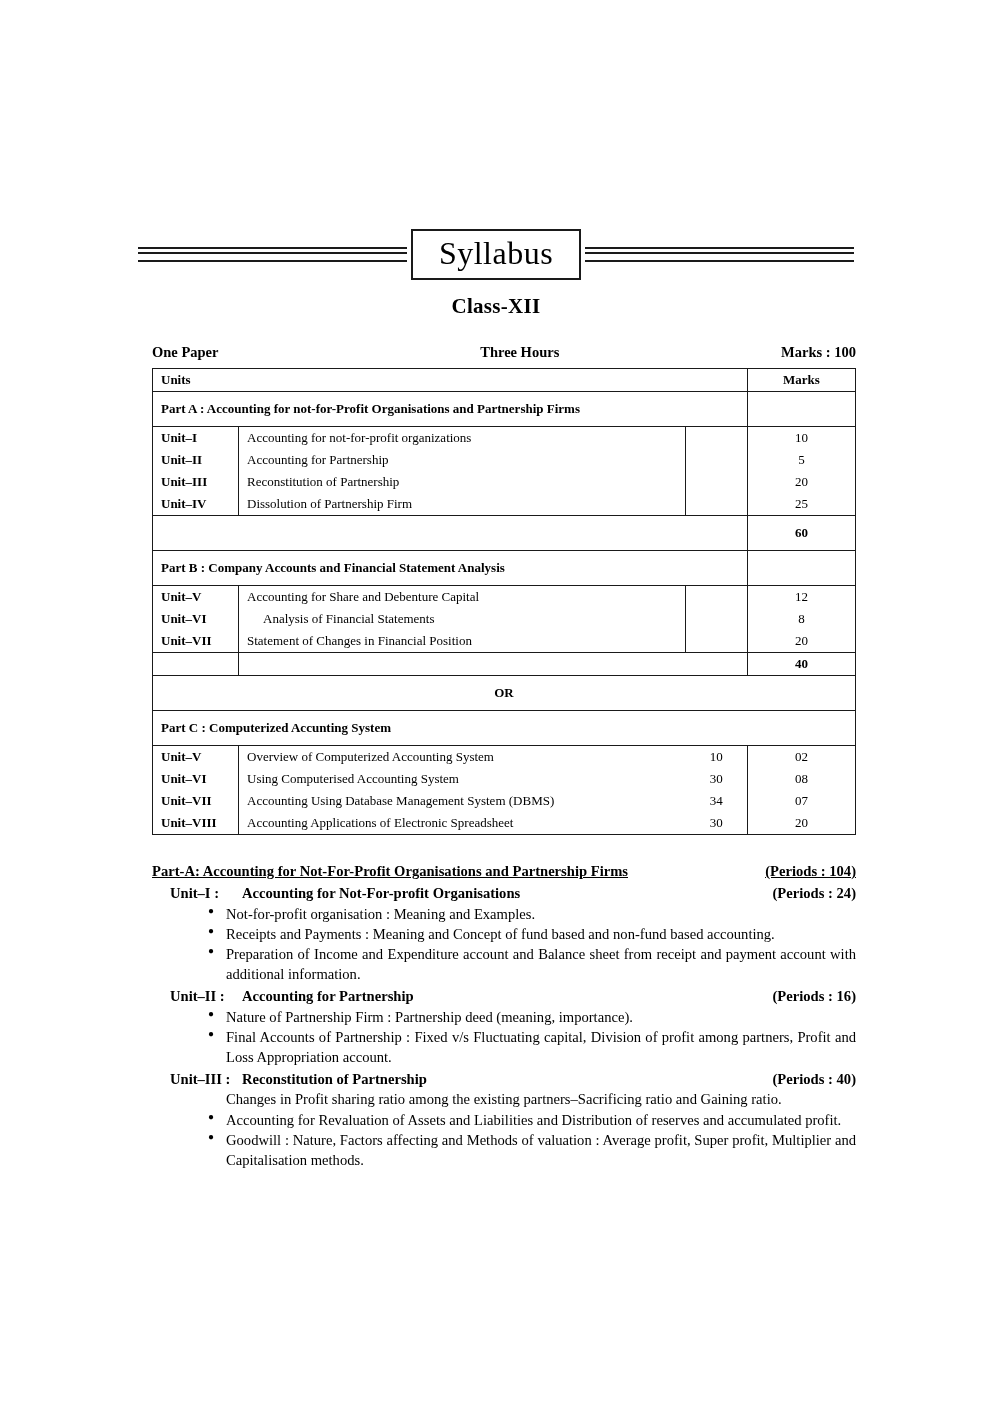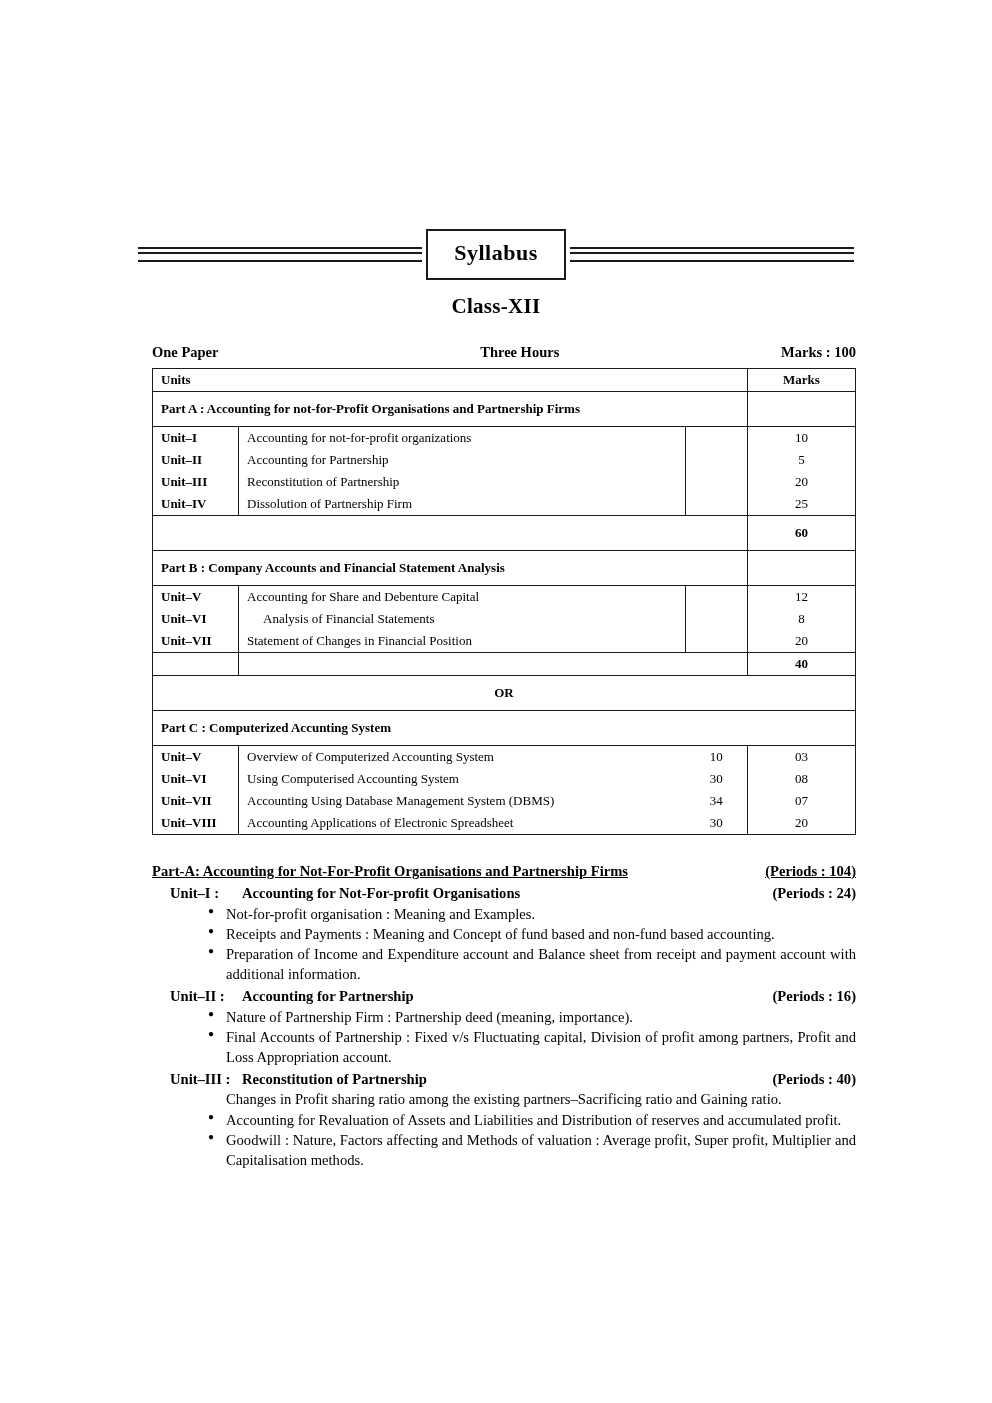--- a/index.html
+++ b/index.html
@@ -48,22 +48,22 @@
     background: #1a1a1a;
   }
   .title-box {
     border: 2px solid #1a1a1a;
     padding: 2px 26px 5px 26px;
     margin: 0 4px;
     background: #fff;
   }
   .title-box .title-text {
     font-family: "Liberation Serif", serif;
-    font-weight: bold;
-    font-size: 22px;
+    font-weight: normal;
+    font-size: 32px;
     line-height: 40px;
     letter-spacing: 0.5px;
   }
 
   .class-line {
     position: absolute;
     left: 0; top: 294px;
     width: 992px;
     text-align: center;
     font-weight: bold;
@@ -277,21 +277,21 @@
       </tr>
 
       <tr>
         <td class="part-cell tall" colspan="4">Part C : Computerized Accunting System</td>
       </tr>
 
       <tr>
         <td class="unit-cell cell-tight" style="border-bottom:none;">Unit–V</td>
         <td class="cell-tight" style="border-bottom:none;border-right:none;">Overview of Computerized Accounting System</td>
         <td class="cell-tight num-cell" style="border-left:none;border-bottom:none;">10</td>
-        <td class="cell-tight num-cell" style="border-bottom:none;">03</td>
+        <td class="cell-tight num-cell" style="border-bottom:none;">02</td>
       </tr>
       <tr>
         <td class="unit-cell cell-tight" style="border-top:none;border-bottom:none;">Unit–VI</td>
         <td class="cell-tight" style="border-top:none;border-bottom:none;border-right:none;">Using Computerised Accounting System</td>
         <td class="cell-tight num-cell" style="border-left:none;border-top:none;border-bottom:none;">30</td>
         <td class="cell-tight num-cell" style="border-top:none;border-bottom:none;">08</td>
       </tr>
       <tr>
         <td class="unit-cell cell-tight" style="border-top:none;border-bottom:none;">Unit–VII</td>
         <td class="cell-tight" style="border-top:none;border-bottom:none;border-right:none;margin-top:16px;">Accounting Using Database Management System (DBMS)</td>

